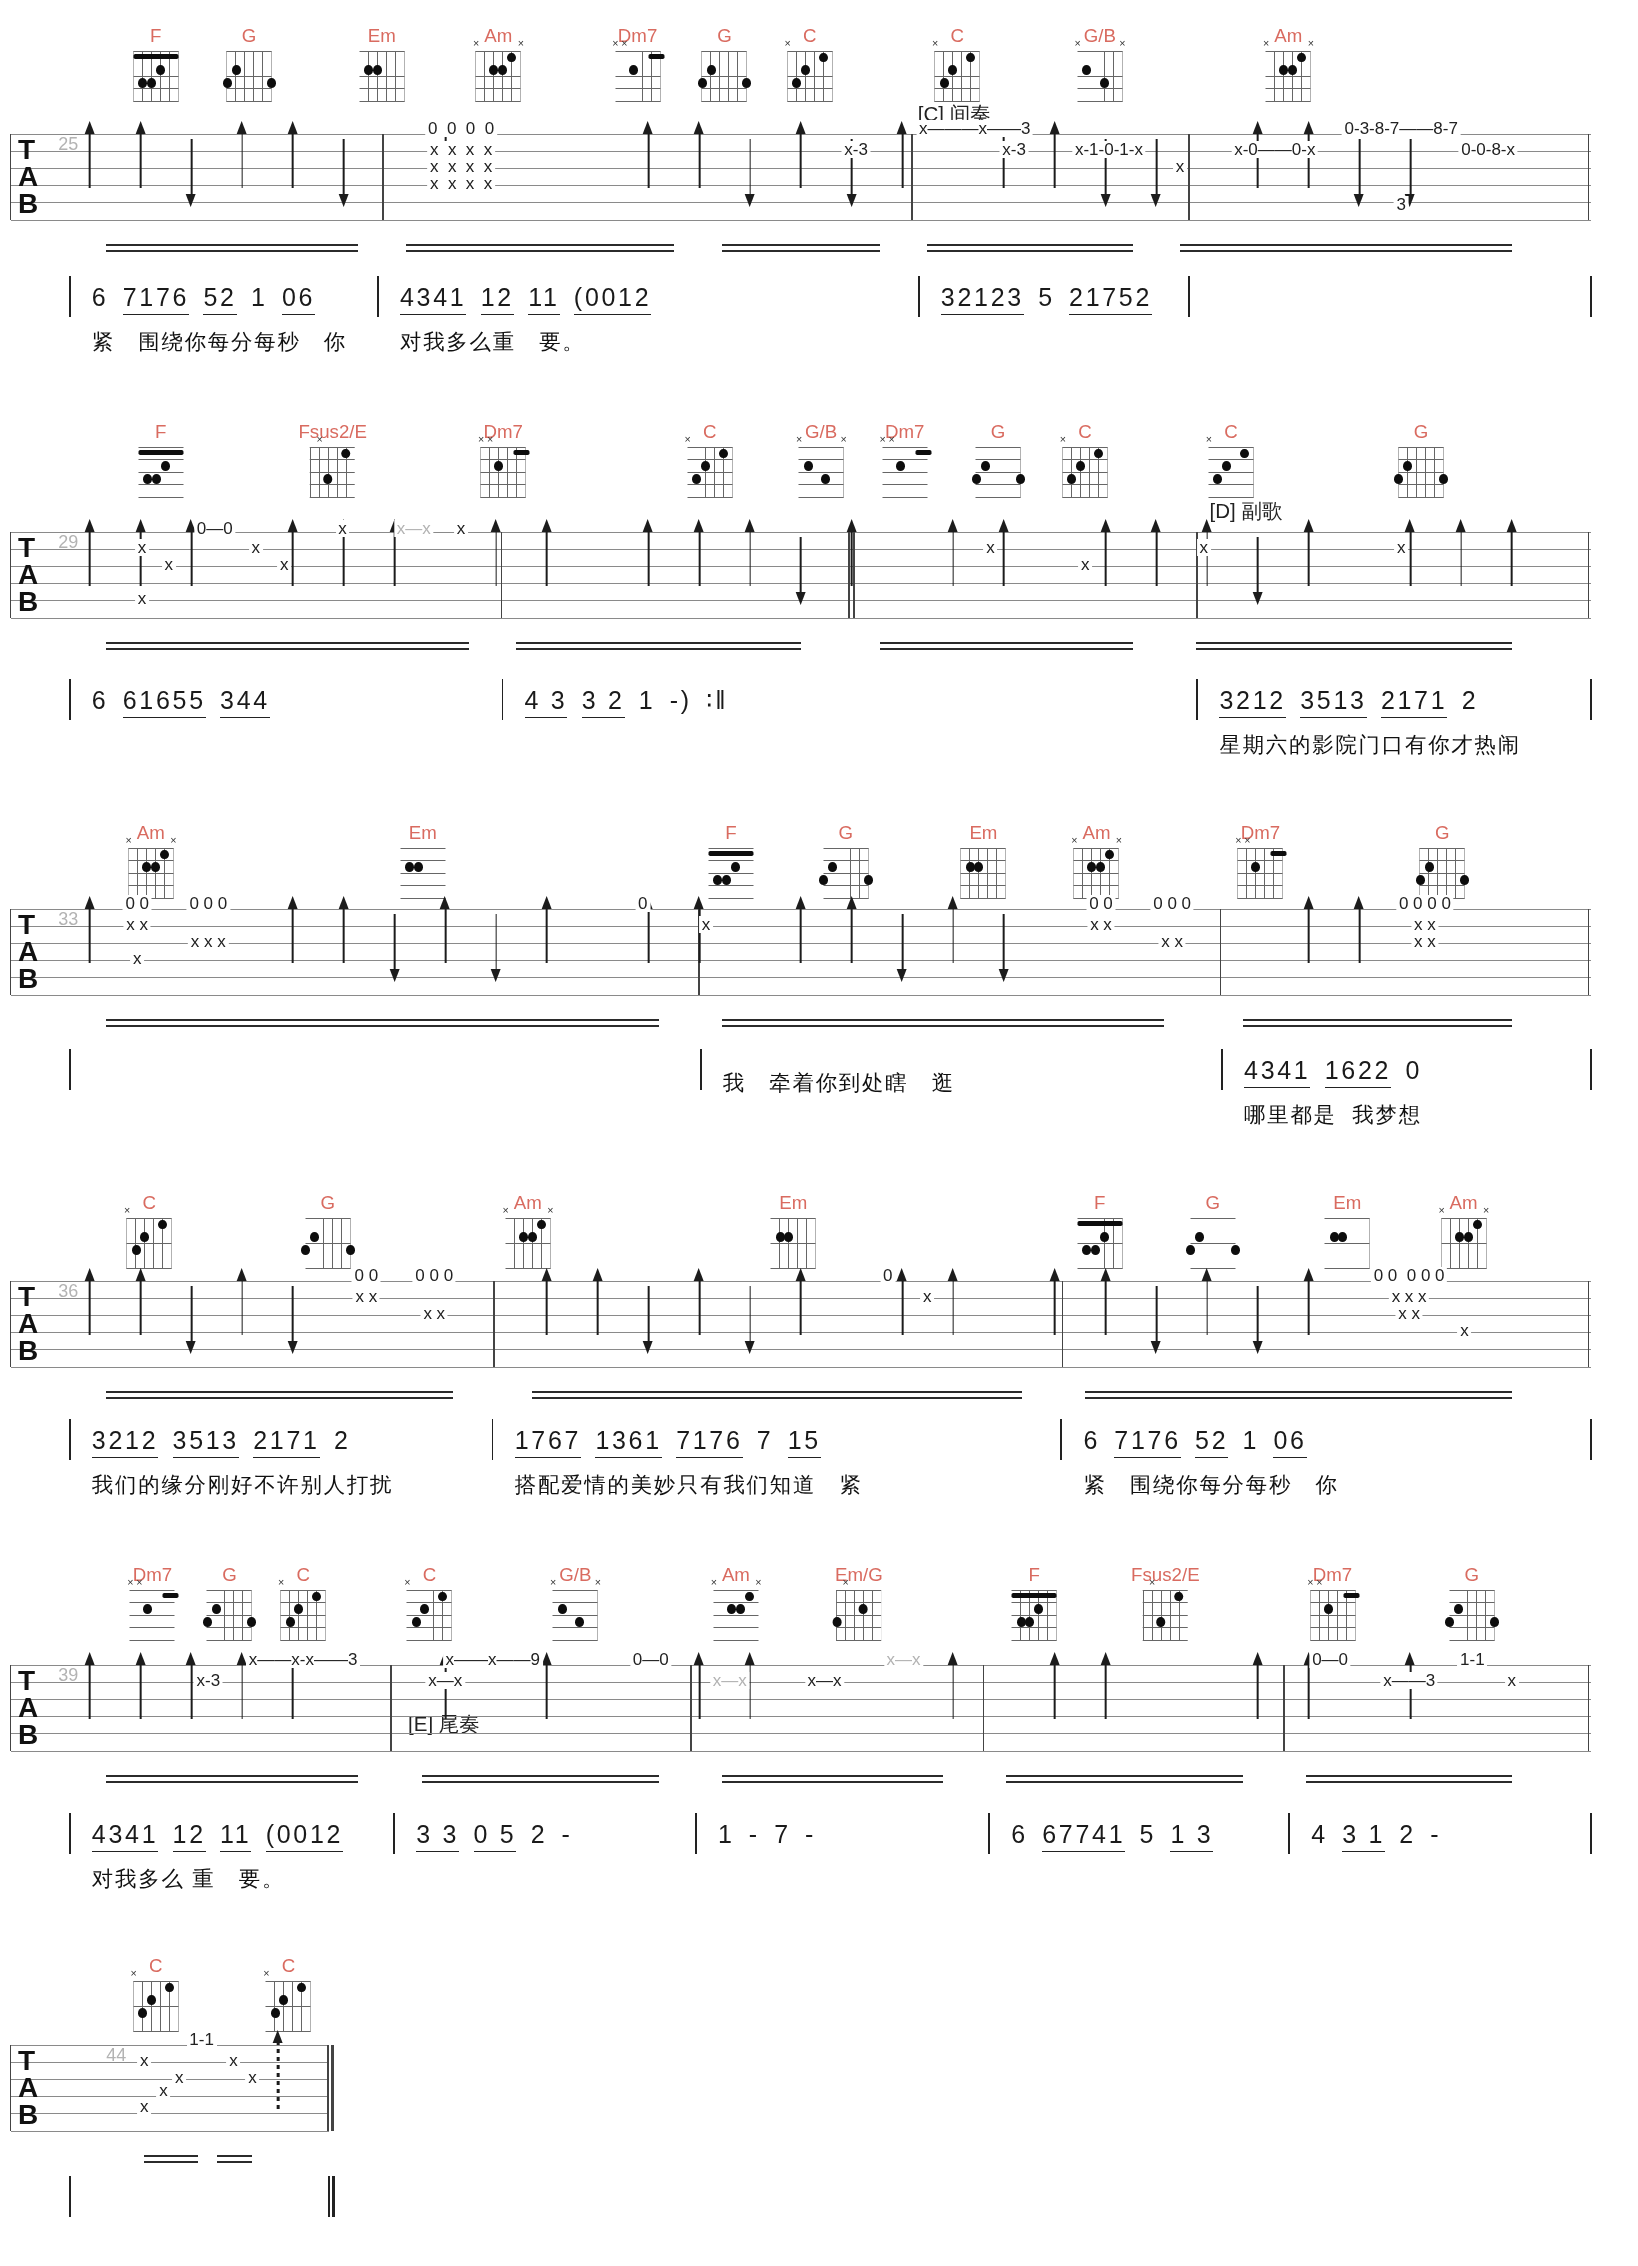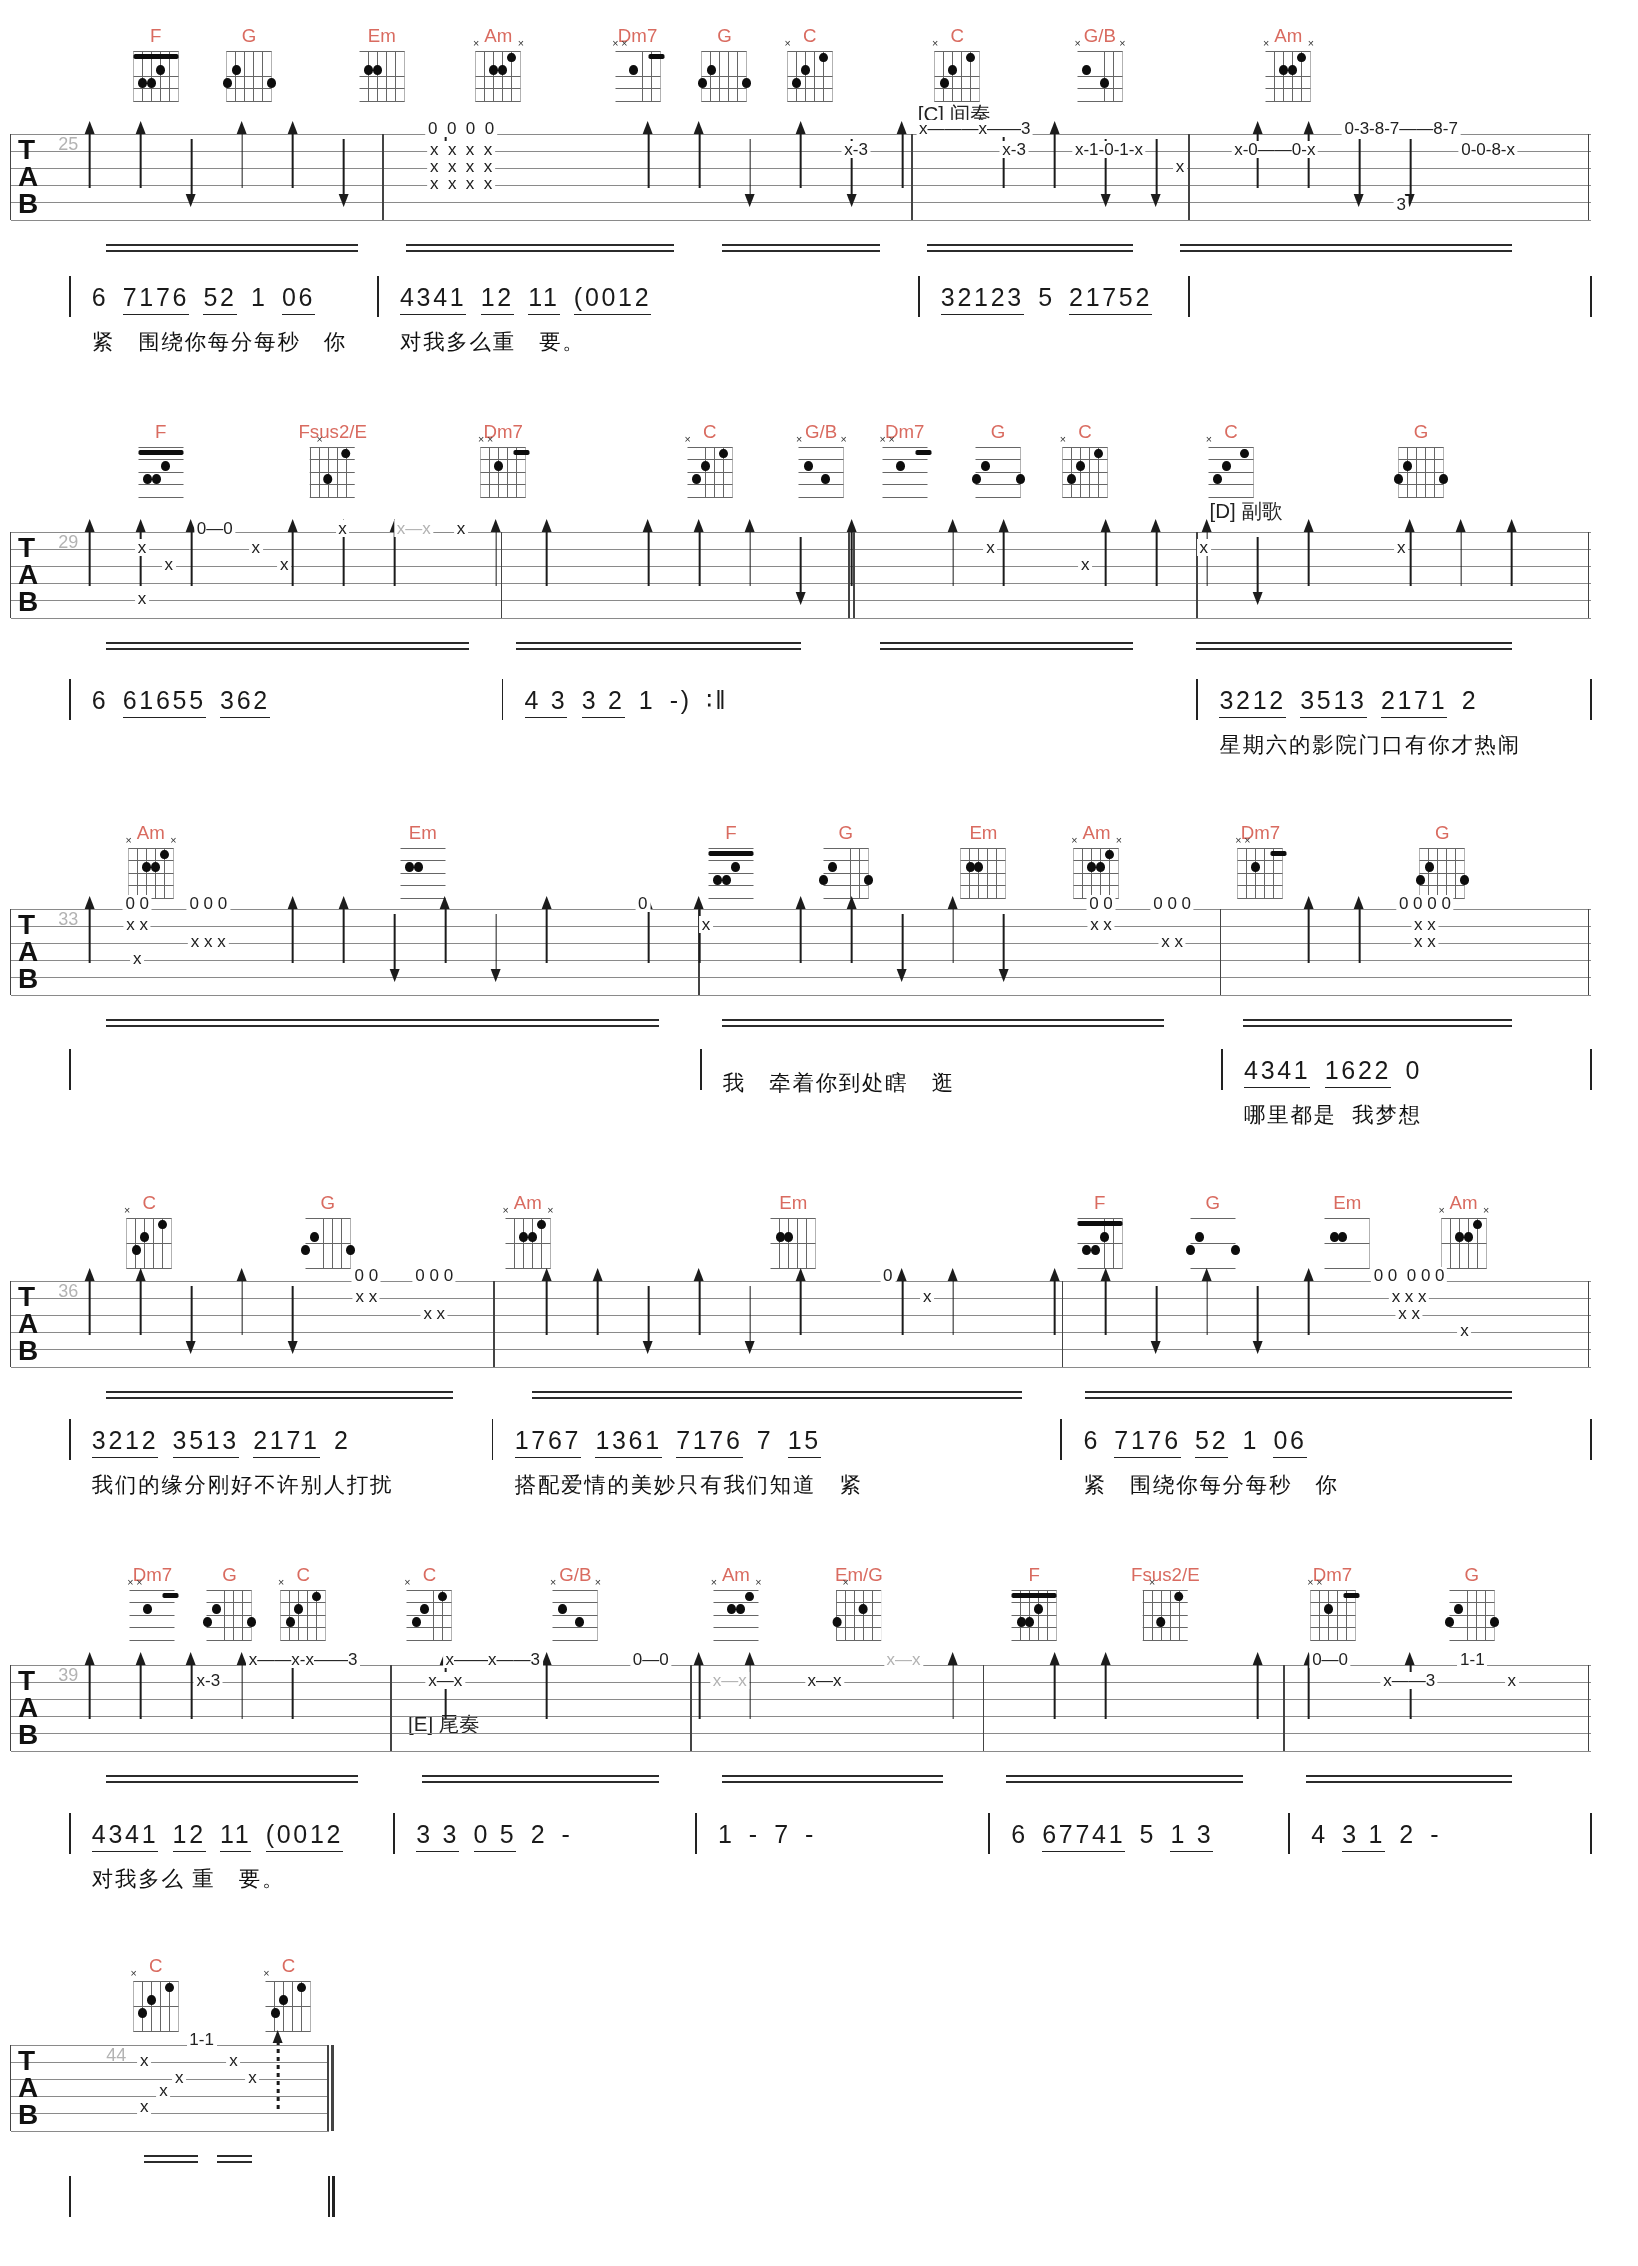--- a/index.html
+++ b/index.html
@@ -358,21 +358,21 @@
       <div class="frag" style="left: 68%; top: 24px;">x</div>
       <div class="frag" style="left: 75.5%; top: 7.1px;">x</div>
       <div class="frag" style="left: 88%; top: 7.1px;">x</div>
       <div class="beam" style="left: 6%; width: 23%;"></div>
       <div class="beam" style="left: 32%; width: 18%;"></div>
       <div class="beam" style="left: 55%; width: 16%;"></div>
       <div class="beam" style="left: 75%; width: 20%;"></div>
     </div>
     <div class="mbar" style="left: 4.2%; top: 679px;"></div>
     <div class="measure" style="left: 4.2%; width: 26.4%; top: 686px;">
-      <div class="notes"><span class="grp">6</span><span class="grp u">61655</span><span class="grp u">362</span></div>
+      <div class="notes"><span class="grp">6</span><span class="grp u">61655</span><span class="grp u">344</span></div>
       <div class="lyr"></div>
     </div>
     <div class="mbar" style="left: 30.6%; top: 679px;"></div>
     <div class="measure" style="left: 30.6%; width: 21.2%; top: 686px;">
       <div class="notes"><span class="grp u">4 3</span><span class="grp u">3 2</span><span class="grp">1</span><span class="grp">-)</span><span class="grp">∶‖</span></div>
       <div class="lyr"></div>
     </div>
     <div class="mbar" style="left: 73%; top: 679px;"></div>
     <div class="measure" style="left: 73%; width: 24%; top: 686px;">
       <div class="notes"><span class="grp u">3212</span><span class="grp u">3513</span><span class="grp u">2171</span><span class="grp">2</span></div>
@@ -761,21 +761,21 @@
       <div class="arrow up" style="left: 46.7857%;"></div>
       <div class="arrow up" style="left: 59.6429%;"></div>
       <div class="arrow up" style="left: 66.0714%;"></div>
       <div class="arrow up" style="left: 69.2857%;"></div>
       <div class="arrow up" style="left: 78.9286%;"></div>
       <div class="arrow up" style="left: 82.1429%;"></div>
       <div class="arrow up" style="left: 88.5714%;"></div>
       <div class="frag" style="left: 12.5%; top: 7.1px;">x-3</div>
       <div class="frag" style="left: 18.5%; top: -14.3px;">x——x-x——3</div>
       <div class="frag" style="left: 27.5%; top: 7.1px;">x—x</div>
-      <div class="frag" style="left: 30.5%; top: -14.3px;">x——x——3</div>
+      <div class="frag" style="left: 30.5%; top: -14.3px;">x——x——9</div>
       <div class="frag" style="left: 40.5%; top: -14.3px;">0—0</div>
       <div class="frag gray" style="left: 45.5%; top: 7.1px;">x—x</div>
       <div class="frag" style="left: 51.5%; top: 7.1px;">x—x</div>
       <div class="frag gray" style="left: 56.5%; top: -14.3px;">x—x</div>
       <div class="frag" style="left: 83.5%; top: -14.3px;">0—0</div>
       <div class="frag" style="left: 88.5%; top: 7.1px;">x——3</div>
       <div class="frag" style="left: 92.5%; top: -14.3px;">1-1</div>
       <div class="frag" style="left: 95%; top: 7.1px;">x</div>
       <div class="beam" style="left: 6%; width: 16%;"></div>
       <div class="beam" style="left: 26%; width: 15%;"></div>

